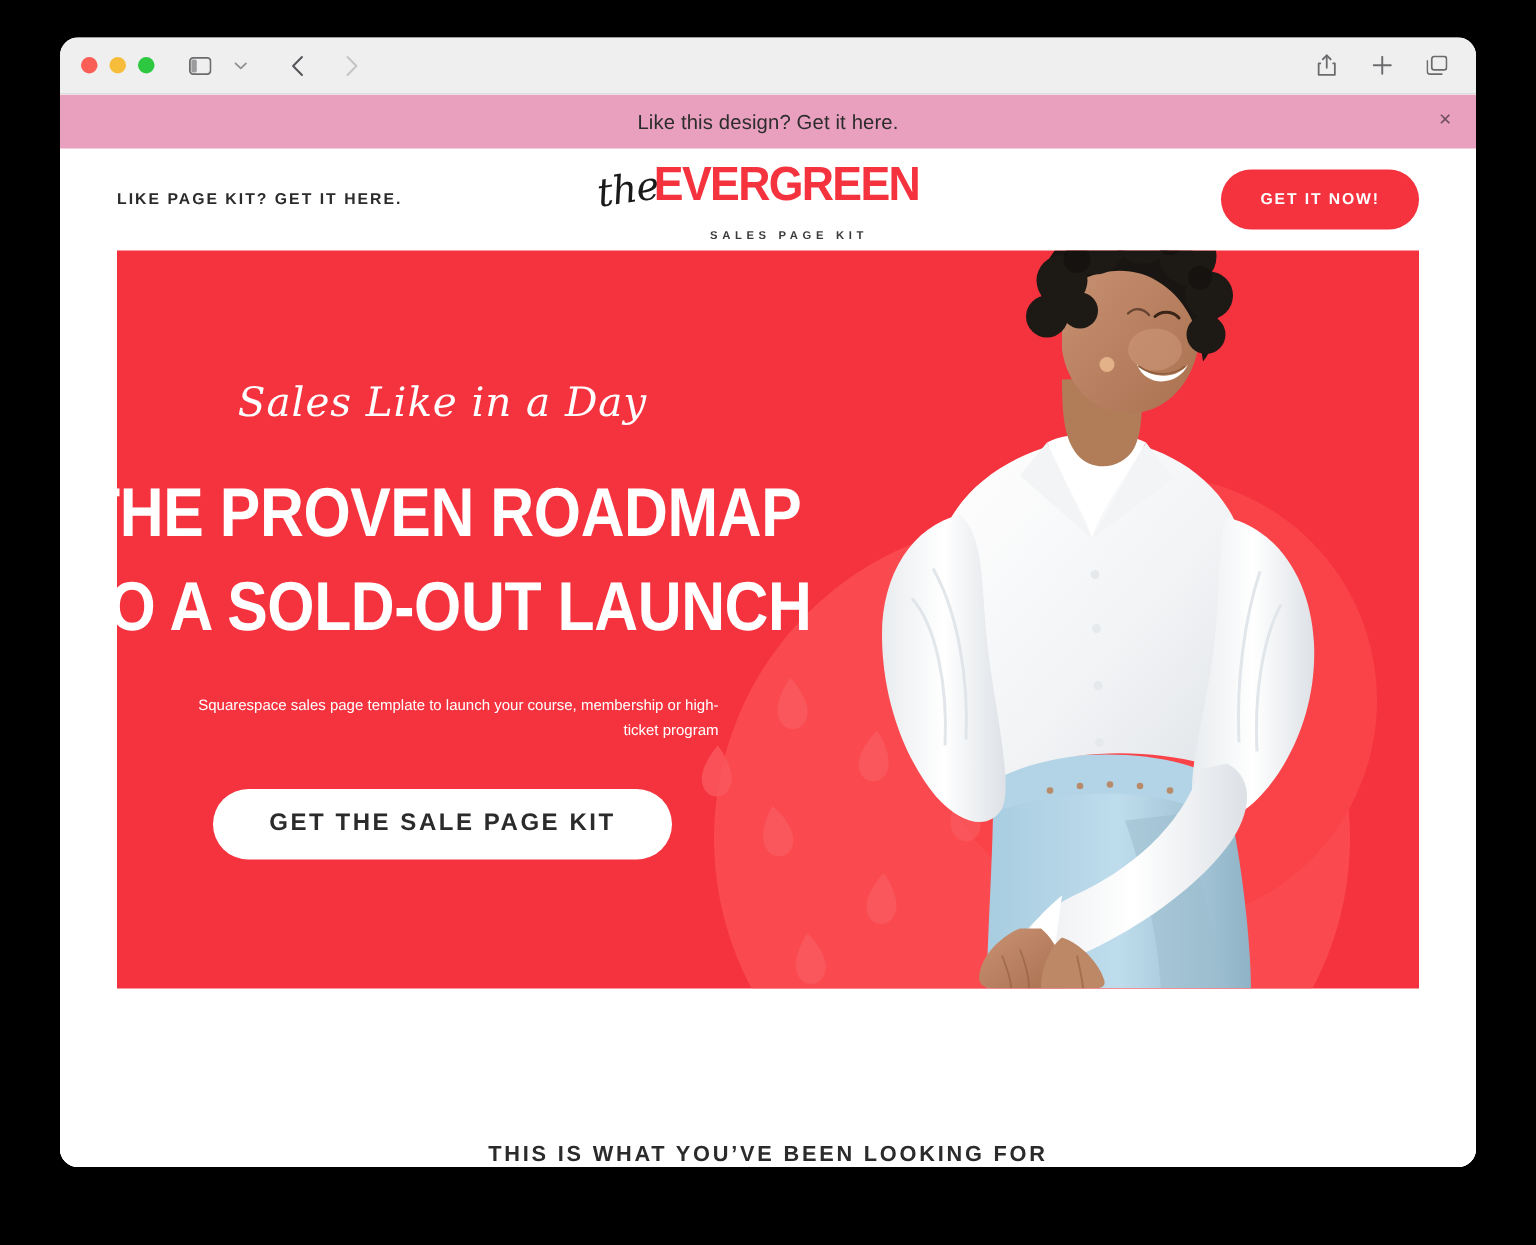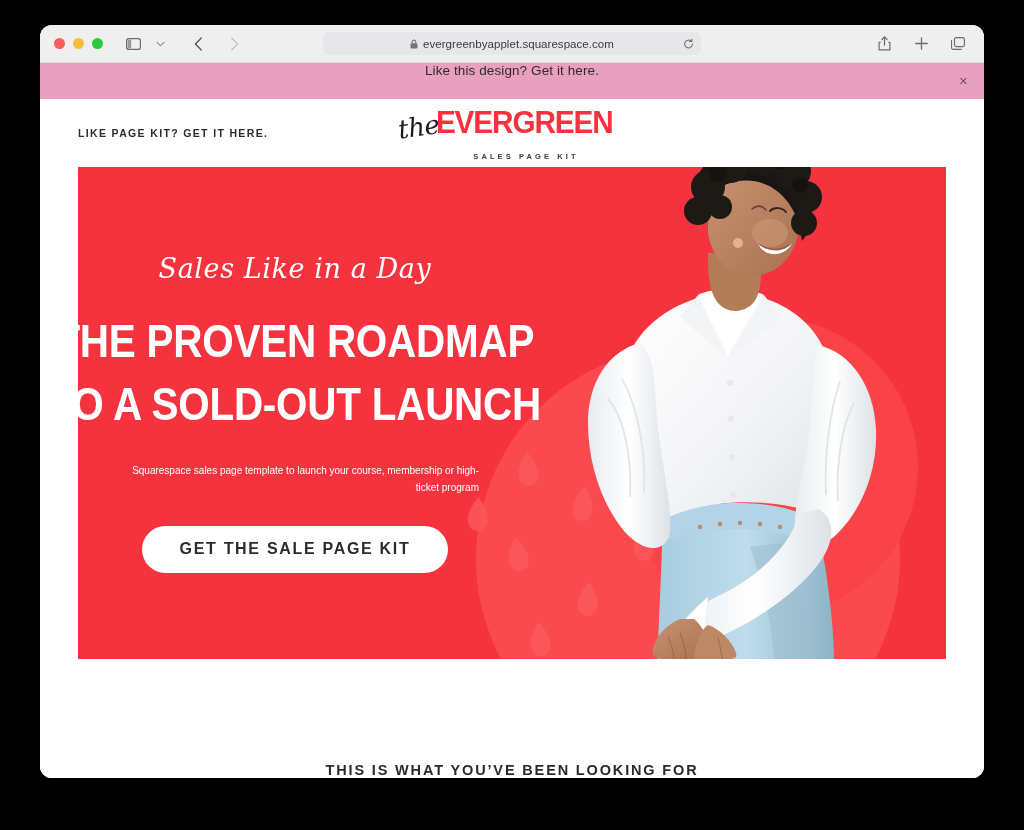--- a/index.html
+++ b/index.html
@@ -103,21 +103,21 @@
   }
 
   
   #page { height: 715px; background: #ffffff; overflow: hidden; position: relative; }
 
   
   #announcement-bar {
     height: 36px;
     background: #e8a0be;
     display: flex;
-    align-items: flex-start;
+    align-items: center;
     justify-content: center;
     position: relative;
   }
   #announcement-text {
     font-size: 13.5px;
     color: #2c2c2c;
     letter-spacing: 0.1px;
   }
   #announcement-close {
     position: absolute;
@@ -321,37 +321,20 @@
             <path d="M7.3 1L1.4 7L7.3 13" stroke="#55555a" stroke-width="1.35" stroke-linecap="round" stroke-linejoin="round"></path>
           </svg>
         </span>
         <span class="tb-btn muted">
           <svg width="9" height="14" viewBox="0 0 9 14" fill="none">
             <path d="M1.7 1L7.6 7L1.7 13" stroke="#c4c3c6" stroke-width="1.35" stroke-linecap="round" stroke-linejoin="round"></path>
           </svg>
         </span>
       </div>
 
-      <div id="address-bar-wrap">
-        <div id="address-bar">
-          <span class="lock">
-            <svg width="8" height="10" viewBox="0 0 8 10" fill="none">
-              <rect x="0.5" y="4.2" width="7" height="5.3" rx="1.3" fill="#757577"></rect>
-              <path d="M2.2 4.2V2.9a1.8 1.8 0 013.6 0v1.3" stroke="#757577" stroke-width="1.05" fill="none"></path>
-            </svg>
-          </span>
-          <span id="url-text">evergreenbyapplet.squarespace.com</span>
-          <span id="reload-btn">
-            <svg width="11" height="11" viewBox="0 0 11 11" fill="none">
-              <path d="M9.4 5.5a3.9 3.9 0 11-1.25-2.86" stroke="#6b6b6e" stroke-width="1.05" stroke-linecap="round"></path>
-              <path d="M8.9 0.6v2.4H6.5" stroke="#6b6b6e" stroke-width="1.05" stroke-linecap="round" stroke-linejoin="round"></path>
-            </svg>
-          </span>
-        </div>
-      </div>
 
       <div class="tb-right">
         <span class="tb-btn">
           <svg width="13" height="15" viewBox="0 0 13 15" fill="none">
             <path d="M6.5 1v8.2" stroke="#6b6b6e" stroke-width="1.2" stroke-linecap="round"></path>
             <path d="M3.9 3.5L6.5 0.9L9.1 3.5" stroke="#6b6b6e" stroke-width="1.2" stroke-linecap="round" stroke-linejoin="round"></path>
             <path d="M2.2 6.3H1.1v7.6h10.8V6.3h-1.1" stroke="#6b6b6e" stroke-width="1.2" stroke-linecap="round" stroke-linejoin="round"></path>
           </svg>
         </span>
         <span class="tb-btn">
@@ -379,20 +362,21 @@
         <span id="header-tagline">LIKE PAGE KIT? GET IT HERE.</span>
 
         <div id="logo">
           <div id="logo-row">
             <span id="logo-the">the</span>
             <span id="logo-main">EVERGREEN</span>
           </div>
           <div id="logo-sub">SALES PAGE KIT</div>
         </div>
 
+        <button id="header-cta">GET IT NOW!</button>
       </div>
 
       <div id="hero">
 
         <div id="hero-deco">
           <svg width="100%" height="100%" viewBox="0 0 868 492" preserveAspectRatio="none">
             <defs>
               <clipPath id="heroclip">
                   <rect x="0" y="0" width="868" height="492"></rect>
                 </clipPath>

